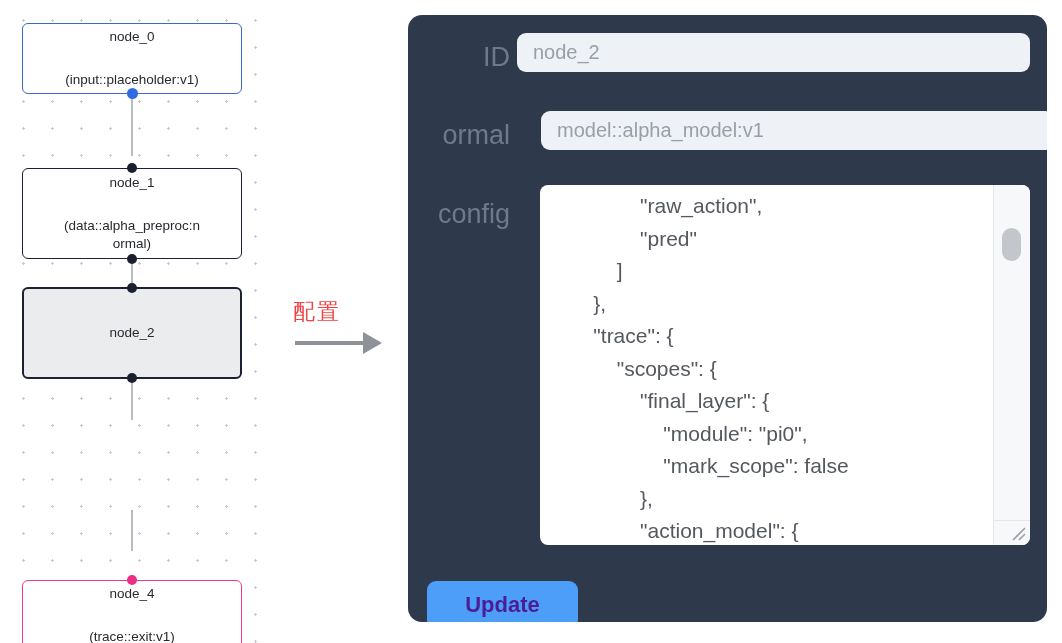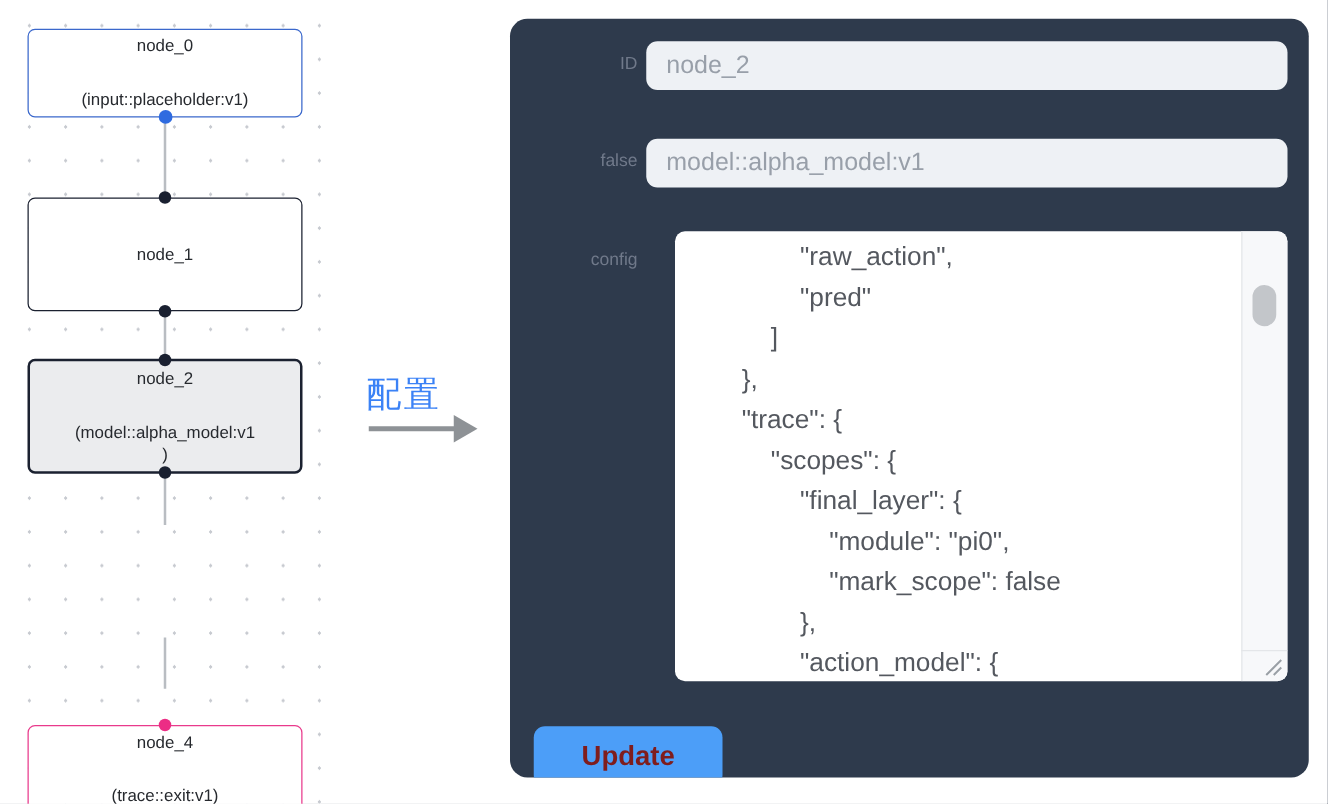--- a/index.html
+++ b/index.html
@@ -23,69 +23,69 @@
   .e3 { top:510px; height:41px; }
 
   
   .node { position:absolute; left:22px; width:220px; background:#ffffff;
           border:1.5px solid #1b2130; border-radius:6px;
           display:flex; align-items:center; justify-content:center;
           text-align:center; padding:4px 10px; }
   .node .ntitle { font-size:13.5px; line-height:18px; color:#26292e; }
   .node .nsub   { font-size:13.5px; line-height:18px; color:#26292e; white-space:pre-line; word-break:break-all;margin-top:25px; }
   .n0 { top:23px;  height:71px; border-color:#3b68cc; }
-  .n1 { top:158px; height:91px; }
+  .n1 { top:168px; height:91px; }
   .n2 { top:287px; height:92px; border-width:2px; background:#ebecee; }
   .n3 { top:420px; height:90px; }
   .n4 { top:580px; height:70px; border-color:#e93a8c; }
 
   .handle { position:absolute; left:50%; width:10px; height:10px; margin-left:-5px;
             border-radius:50%; background:#1a2030; }
   .handle.htop { top:-6px; } .handle.hbot { bottom:-6px; }
   .handle.blue { background:#2f6be0; width:11px; height:11px; margin-left:-5.5px; }
   .handle.pink { background:#ec2d85; }
 
   
-  .anno-label { position:absolute; left:293px; top:297px; font-size:28px;
-                color:#3b82f6; letter-spacing:2px;text-align:center; }
+  .anno-label { position:absolute; left:293px; top:297px; font-size:22px;
+                color:#ef4444; letter-spacing:2px;text-align:center; }
   .anno-arrow { position:absolute; left:295px; top:332px; width:92px; height:22px; }
   .anno-arrow .shaft { position:absolute; left:0; top:9px; width:70px; height:4px; background:#8e9296; }
   .anno-arrow .head  { position:absolute; left:68px; top:0; width:0; height:0;
                        border-left:19px solid #8e9296;
                        border-top:11px solid transparent; border-bottom:11px solid transparent; }
 
   
   .panel { position:absolute; left:408px; top:15px; width:639px; height:607px;
            background:#2e3a4c; border-radius:14px; overflow:hidden; }
   .flabel { position:absolute; left:10px; width:92px; text-align:right;
-            font-size:14px; color:#70798a; }
+            font-size:27px; color:#70798a; }
   .lbl-id { top:27px; } .lbl-type { top:105px; } .lbl-config { top:184px; }
   .pinput { position:absolute; left:109px; width:513px; height:39px;
             background:#eef1f5; border:none; border-radius:9px; outline:none;
             padding:0 16px; font-size:20px; color:#989fa9;
             font-family:"Liberation Sans", sans-serif; }
-  .in-id { top:18px; } .in-type { top:96px; }
+  .in-id { top:18px; } .in-type { top:96px;margin-left:24px; }
 
   .configbox { position:absolute; left:132px; top:170px; width:490px; height:360px;
                background:#ffffff; border-radius:8px; overflow:hidden; }
   .cfg-content { position:absolute; left:0; top:0; right:37px; bottom:0;
                  padding:5px 0 0 30px; white-space:pre; overflow:hidden;
                  font-size:21px; line-height:32.5px; color:#54585f;
                  font-family:"Liberation Sans", sans-serif; }
   .cfg-track { position:absolute; right:0; top:0; width:37px; bottom:25px;
                background:#f7f8fa; border-left:1px solid #e4e6e9; }
   .cfg-thumb { position:absolute; right:9px; top:43px; width:19px; height:33px;
                border-radius:9.5px; background:#c3c6ca; }
   .cfg-corner { position:absolute; right:0; bottom:0; width:37px; height:25px;
                 background:#f7f8fa; border-left:1px solid #e4e6e9; border-top:1px solid #e4e6e9; }
   .cfg-corner svg { position:absolute; right:2px; bottom:2px; }
 
   .update-btn { position:absolute; left:19px; top:566px; width:151px; height:48px;
                 background:#4c9ef8; border:none; border-radius:9px;
-                color:#7f1d1d; font-size:22px; font-weight:bold; text-align:center;
+                color:#4c1d95; font-size:22px; font-weight:bold; text-align:center;
                 font-family:"Liberation Sans", sans-serif; cursor:pointer; }
 </style>
 </head>
 <body>
 
 <div class="stage">
 
   <div class="dots dots-canvas"></div>
   <div class="dots dots-top"></div>
   <div class="dots dots-left"></div>
@@ -99,30 +99,30 @@
     <div>
       <div class="ntitle">node_0</div>
       <div class="nsub">(input::placeholder:v1)</div>
     </div>
     <span class="handle hbot blue"></span>
   </div>
 
   <div class="node n1">
     <div>
       <div class="ntitle">node_1</div>
+      <div class="nsub">(data::alpha_preproc:n
+ormal)</div>
     </div>
     <span class="handle htop"></span>
     <span class="handle hbot"></span>
   </div>
 
   <div class="node n2">
     <div>
       <div class="ntitle">node_2</div>
-      <div class="nsub">(model::alpha_model:v1
-)</div>
     </div>
     <span class="handle htop"></span>
     <span class="handle hbot"></span>
   </div>
 
 
   <div class="node n4">
     <div>
       <div class="ntitle">node_4</div>
       <div class="nsub">(trace::exit:v1)</div>
@@ -133,21 +133,21 @@
   <div class="anno-label">配置</div>
   <div class="anno-arrow">
     <div class="shaft"></div>
     <div class="head"></div>
   </div>
 
   <div class="panel">
     <div class="flabel lbl-id">ID</div>
     <input class="pinput in-id" type="text" value="node_2" style="">
 
-    <div class="flabel lbl-type">false</div>
+    <div class="flabel lbl-type">ormal</div>
     <input class="pinput in-type" type="text" value="model::alpha_model:v1" style="">
 
     <div class="flabel lbl-config">config</div>
     <div class="configbox">
       <div class="cfg-content">            "raw_action",
             "pred"
         ]
     },
     "trace": {
         "scopes": {

